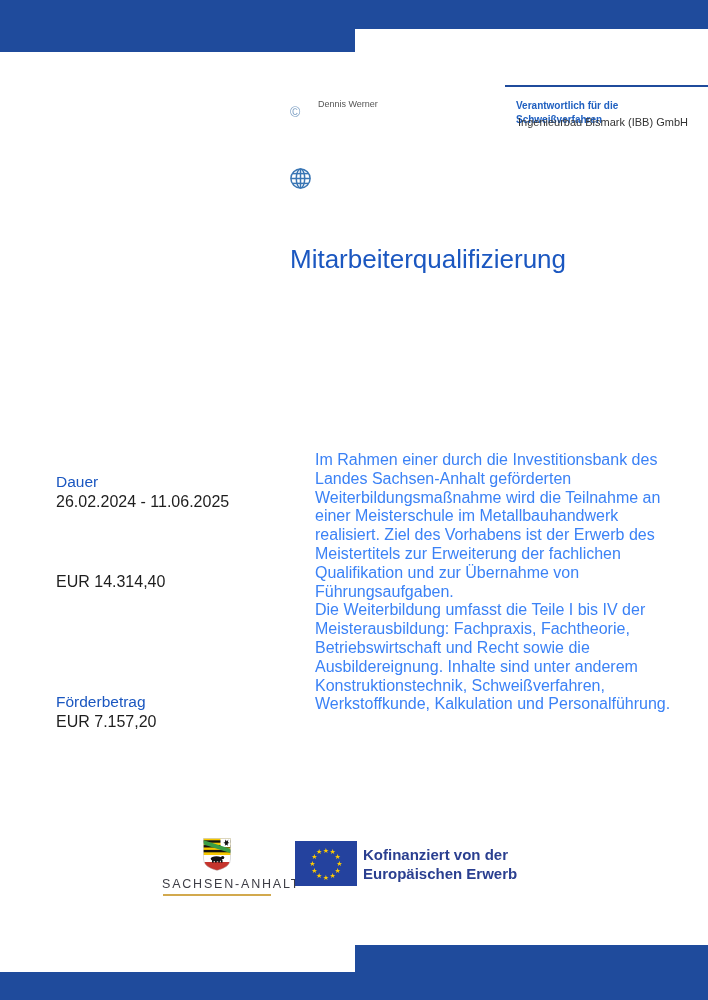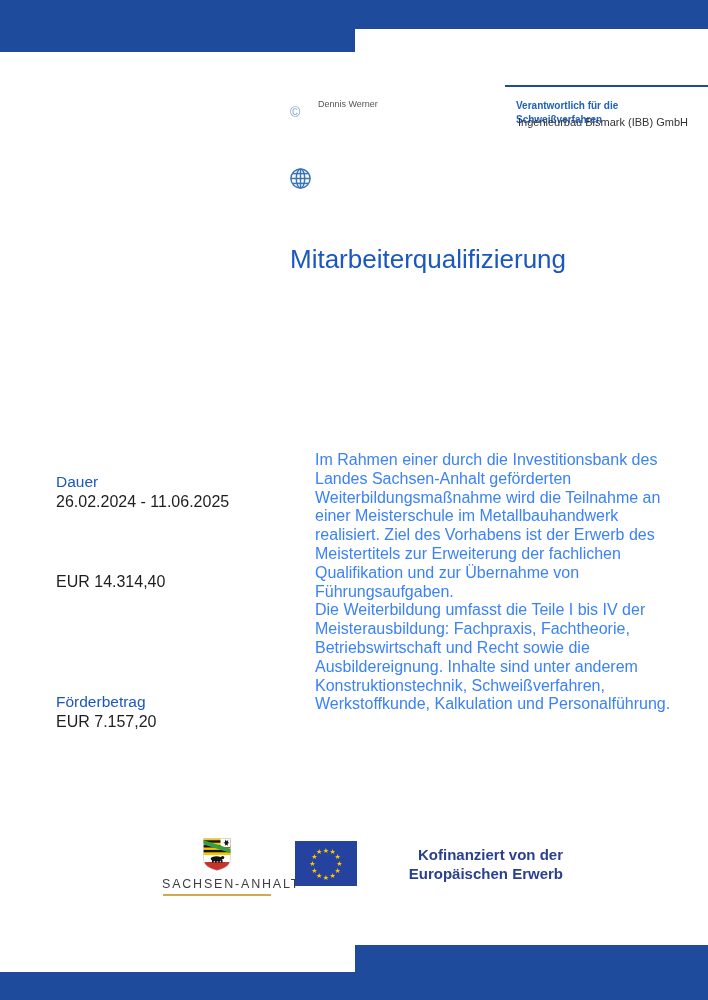--- a/index.html
+++ b/index.html
@@ -40,21 +40,21 @@
     white-space:pre-line;
     margin-left:24px;
   }
   
   .sa-logo{position:absolute;left:162px;top:838px;width:110px;text-align:center;}
   .sa-shield{display:inline-block;width:28px;height:33px;}
   .sa-text{font-size:12.5px;letter-spacing:1.8px;color:#3D3D45;margin-top:2px;white-space:nowrap;}
   .sa-rule{width:108px;height:2px;background:#D2A94E;margin:3px auto 0 auto;}
   .eu-flag{position:absolute;left:295px;top:841px;width:62px;height:45px;}
   .eu-flag svg{display:block;}
-  .eu-text{position:absolute;left:363px;top:845px;width:200px;font-size:15px;line-height:19px;font-weight:700;color:#2A3F90;text-align:right;}
+  .eu-text{position:absolute;left:363px;top:845px;width:200px;font-size:15px;line-height:19px;font-weight:700;color:#2A3F90;}
 </style>
 </head>
 <body>
 
 <div class="page">
 
   <div class="top-bar"></div>
   <div class="top-block"></div>
 
   <div class="pub-rule"></div>

